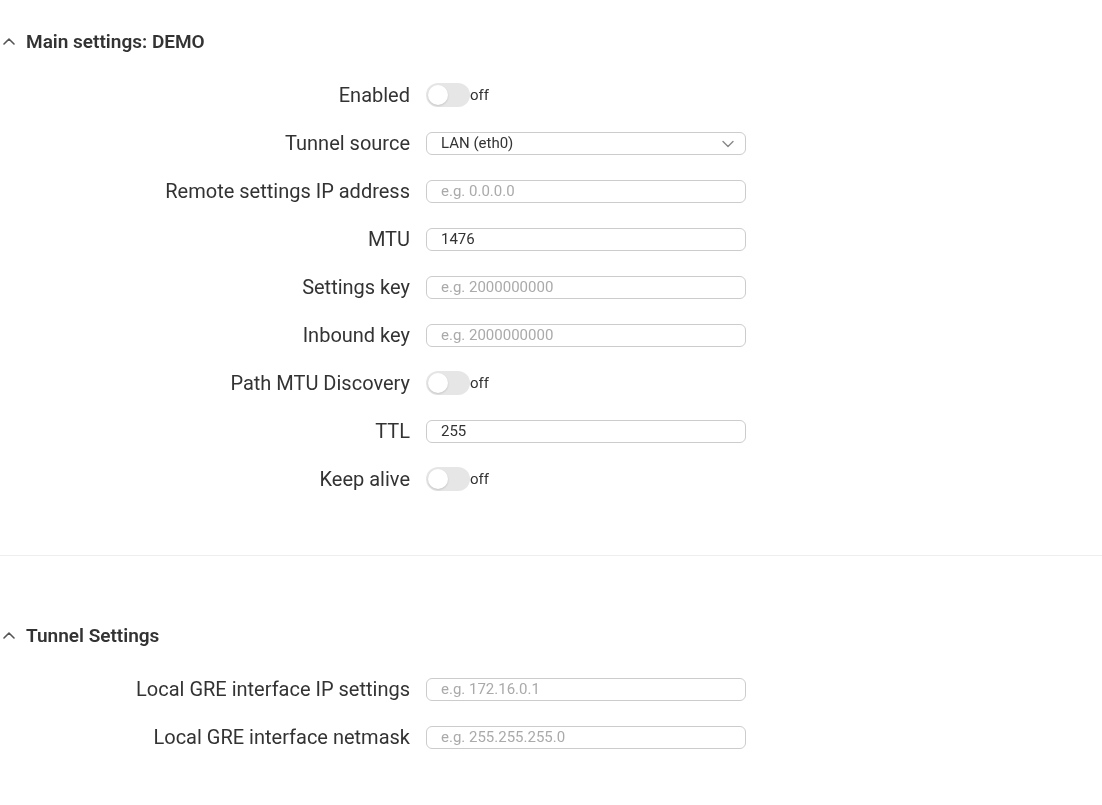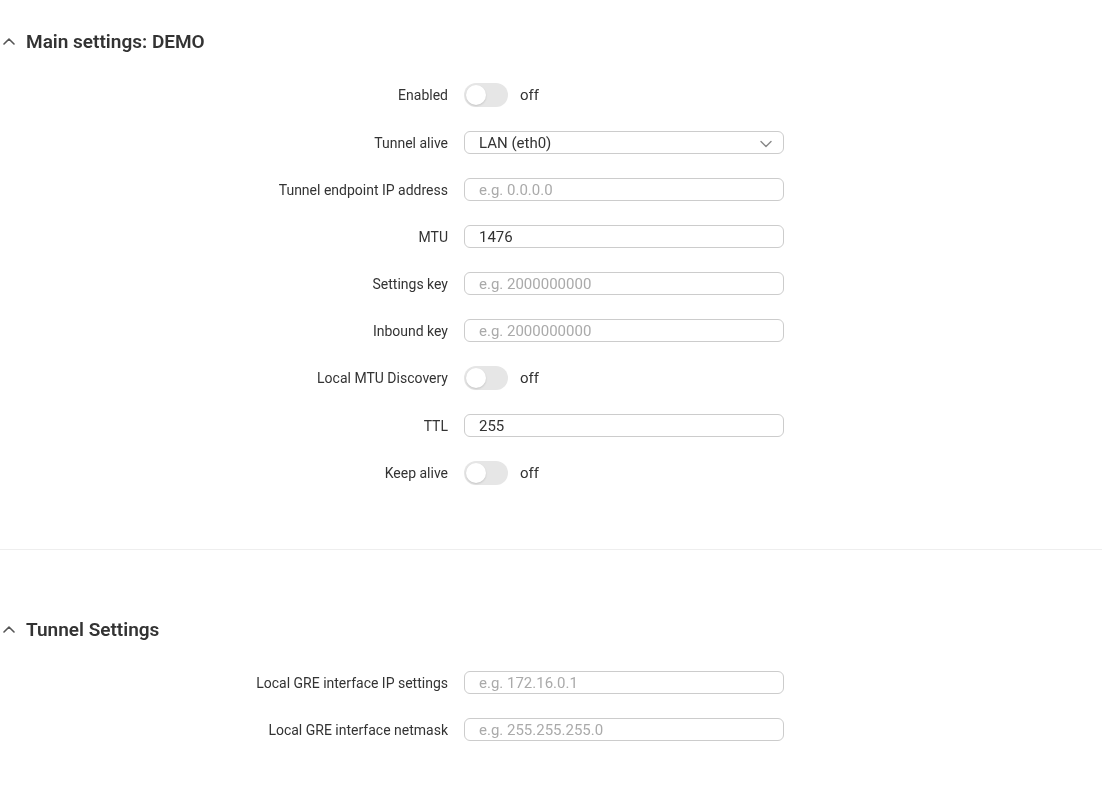--- a/index.html
+++ b/index.html
@@ -40,30 +40,30 @@
       font-size: 19px;
       font-weight: 600;
       color: #333;
     }
     .form-row {
       display: flex;
       align-items: center;
       margin-bottom: 24px;
     }
     .form-label {
-      width: 464px;
+      width: 426px;
       text-align: right;
       padding-right: 16px;
       color: #333;
-      font-size: 14px;
+      font-size: 20px;
     }
     .form-control-area {
       display: flex;
       align-items: center;
-      gap: 12px;
+      gap: 0;
       justify-content: flex-end;
     }
     .input-text {
       width: 320px;
       height: 23px;
       border: 1px solid #ccc;
       border-radius: 6px;
       padding: 0 14px;
       font-size: 15px;
       color: #333;
@@ -137,35 +137,35 @@
 
   <div class="form-row">
     <div class="form-label">Enabled</div>
     <div class="form-control-area">
       <div class="toggle"></div>
       <span class="toggle-label">off</span>
     </div>
   </div>
 
   <div class="form-row">
-    <div class="form-label">Tunnel alive</div>
+    <div class="form-label">Tunnel source</div>
     <div class="form-control-area">
       <div class="select-wrap">
         <input type="text" class="input-text" readonly="" value="LAN (eth0)" style="">
         <span class="select-chevron">
           <svg width="12" height="8" viewBox="0 0 12 8" fill="none" stroke="#888" stroke-width="1.4" stroke-linecap="round" stroke-linejoin="round">
               <polyline points="1,1.5 6,6.5 11,1.5"></polyline>
             </svg>
         </span>
       </div>
     </div>
   </div>
 
   <div class="form-row">
-    <div class="form-label">Tunnel endpoint IP address</div>
+    <div class="form-label">Remote settings IP address</div>
     <div class="form-control-area">
       <input type="text" class="input-text" placeholder="e.g. 0.0.0.0" style="">
     </div>
   </div>
 
   <div class="form-row">
     <div class="form-label">MTU</div>
     <div class="form-control-area">
       <input type="text" class="input-text" value="1476" style="">
     </div>
@@ -179,21 +179,21 @@
   </div>
 
   <div class="form-row">
     <div class="form-label">Inbound key</div>
     <div class="form-control-area">
       <input type="text" class="input-text" placeholder="e.g. 2000000000" style="">
     </div>
   </div>
 
   <div class="form-row">
-    <div class="form-label">Local MTU Discovery</div>
+    <div class="form-label">Path MTU Discovery</div>
     <div class="form-control-area">
       <div class="toggle"></div>
       <span class="toggle-label">off</span>
     </div>
   </div>
 
   <div class="form-row">
     <div class="form-label">TTL</div>
     <div class="form-control-area">
       <input type="text" class="input-text" value="255" style="">

